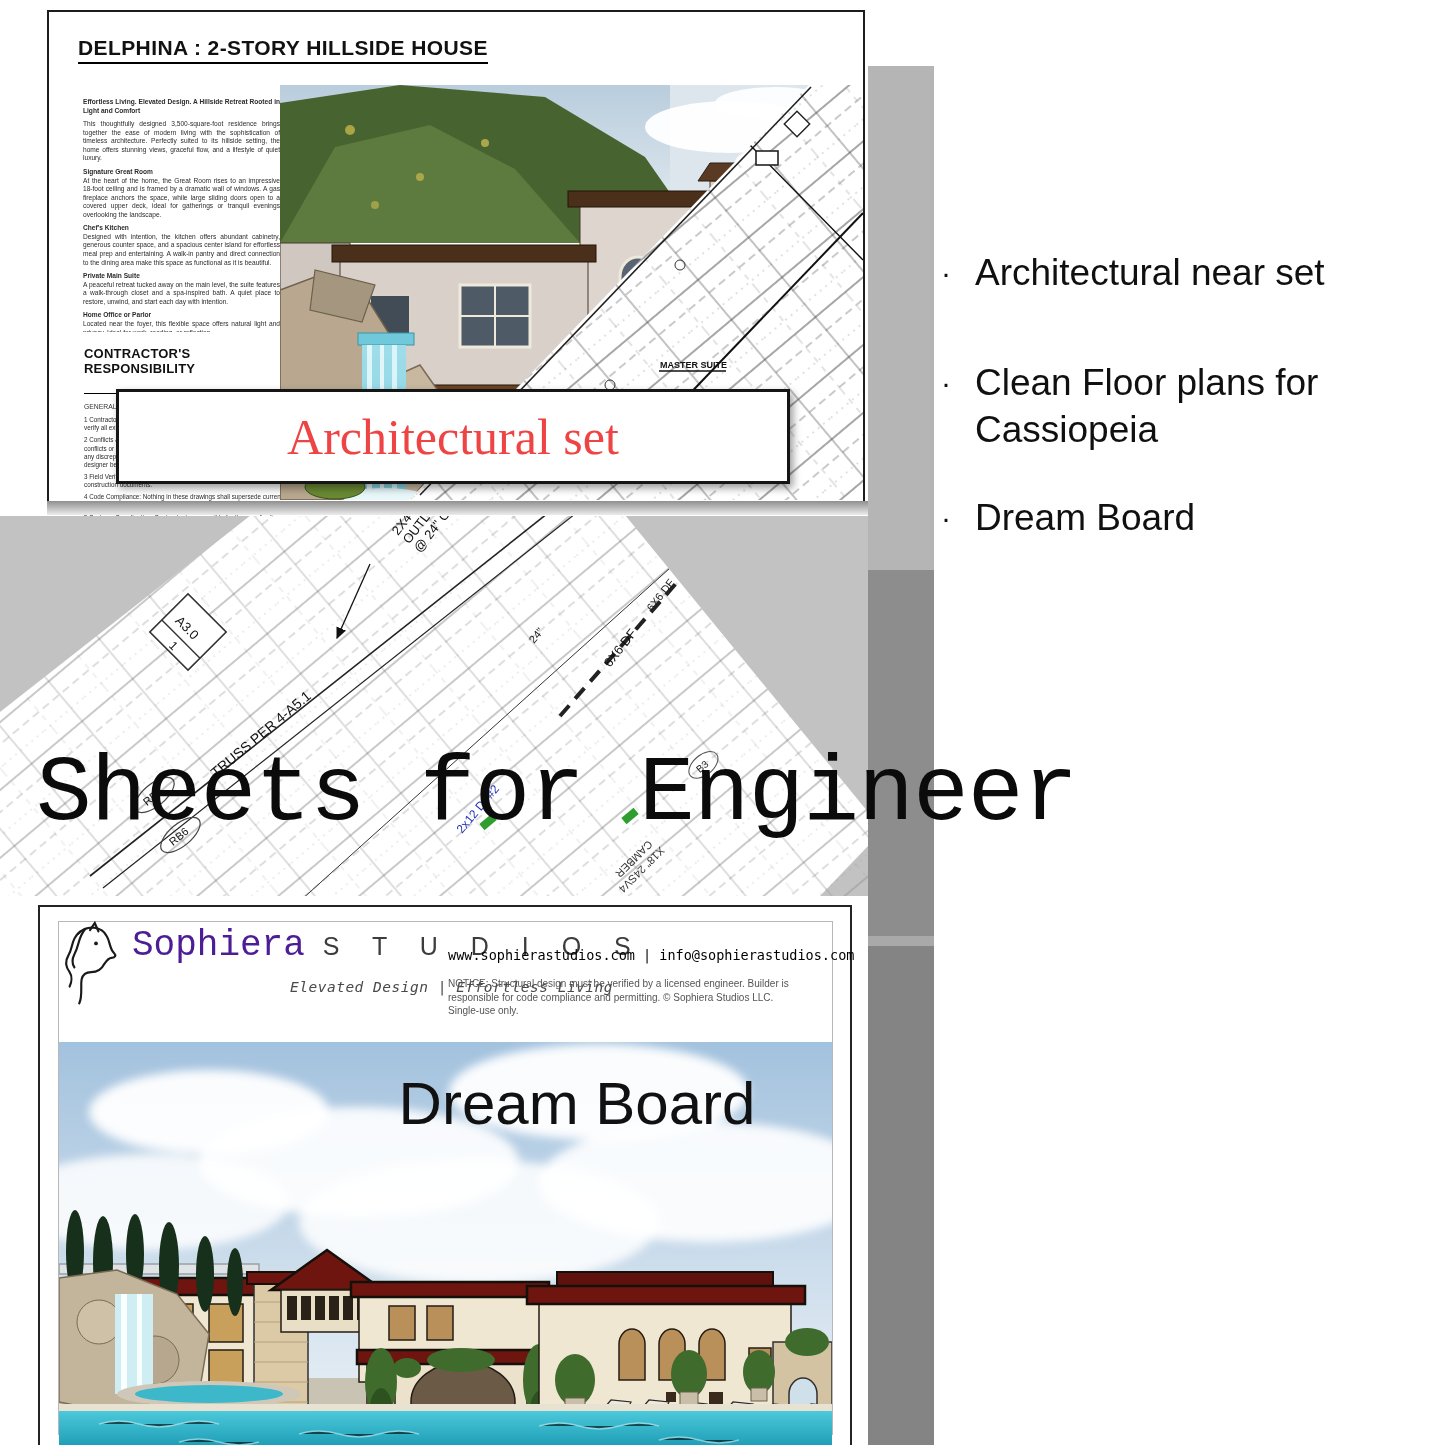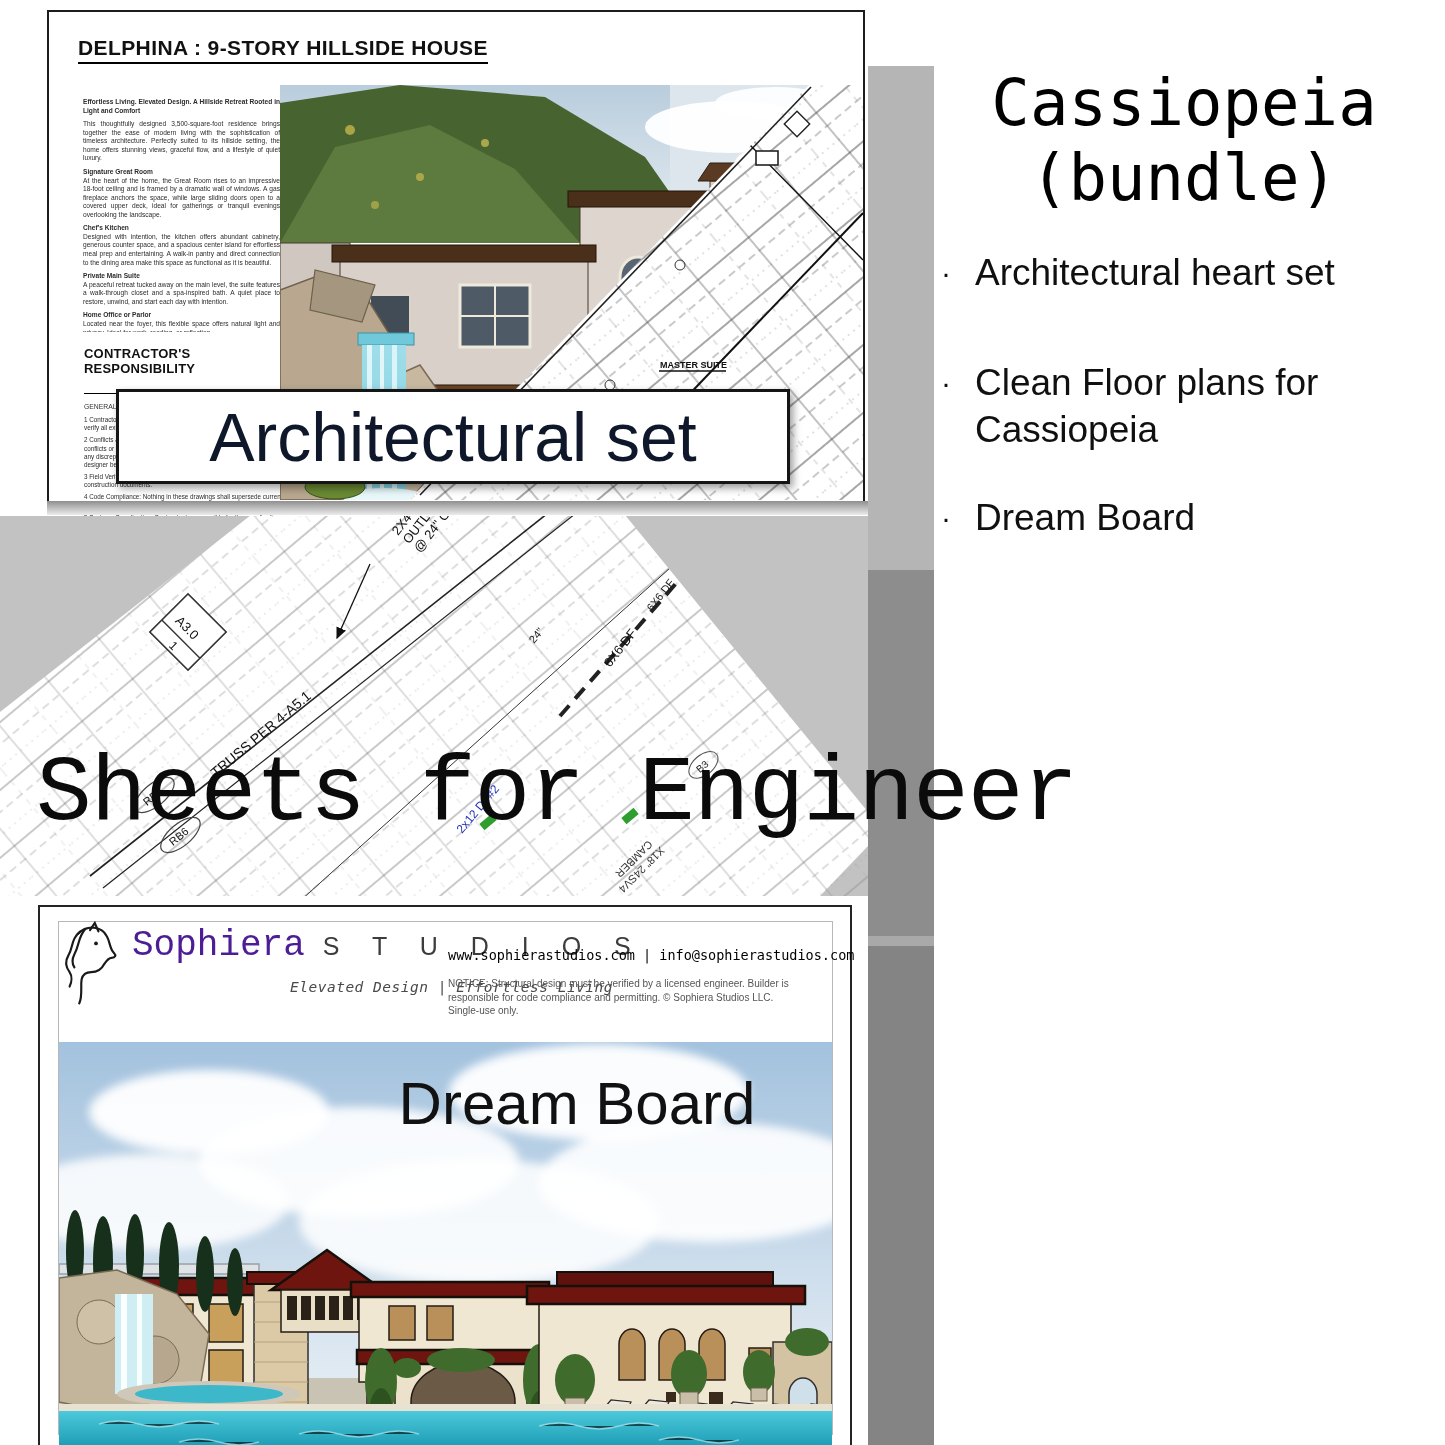--- a/index.html
+++ b/index.html
@@ -20,21 +20,21 @@
   .p1-contract{left:84px;top:346px;width:200px;}
   .p1-contract .h{font-size:13px;font-weight:bold;border-bottom:1.8px solid #000;
                   display:inline-block;padding-bottom:17px;letter-spacing:.2px;}
   .p1-contract .sub{font-size:6.8px;margin-top:9px;color:#333;}
   .p1-notes{margin-top:6px;font-size:6.3px;line-height:1.3;color:#2b2b2b;width:200px;}
   .p1-notes div{margin-top:4px;}
   .p1-shadow{left:47px;top:501px;width:821px;height:14px;
              background:linear-gradient(#8f8f8f,#ececec);}
   .banner1{left:116px;top:389px;width:668px;height:89px;background:#fff;border:3px solid #151515;
            box-shadow:3px 4px 8px rgba(0,0,0,.4);display:flex;align-items:center;justify-content:center;z-index:6;}
-  .banner1 span{font-family:Liberation Sans, sans-serif;font-size:68px;color:#0f172a;white-space:nowrap;}
+  .banner1 span{font-family:Liberation Serif, serif;font-size:50px;color:#ef4444;white-space:nowrap;}
 
   
   .page2{left:0;top:516px;width:868px;height:380px;background:#c2c2c2;overflow:hidden;}
   .banner2{left:36px;top:742px;width:812px;z-index:7;font-family:Liberation Mono, monospace;
            font-size:93px;color:#0b0b0b;white-space:nowrap;letter-spacing:-1px;}
 
   
   .page3{left:38px;top:905px;width:810px;height:540px;background:#fff;border:2px solid #242424;}
   .p3-inner{position:absolute;left:18px;top:14px;width:773px;height:512px;border:1px solid #b8b8b8;}
   .p3-logo{position:absolute;left:14px;top:12px;width:72px;height:92px;}
@@ -64,21 +64,21 @@
 
   svg text{font-family:"Liberation Sans",sans-serif;}
 </style>
 </head>
 <body>
 
 <div class="canvas">
 
   <div class="abs page1">
     <div class="abs p1-border"></div>
-    <div class="abs p1-title">DELPHINA : 9-STORY HILLSIDE HOUSE</div>
+    <div class="abs p1-title">DELPHINA : 2-STORY HILLSIDE HOUSE</div>
 
     <div class="abs p1-col">
       <div class="intro">Effortless Living. Elevated Design. A Hillside Retreat Rooted in Light and Comfort</div>
       <p>This thoughtfully designed 3,500-square-foot residence brings together the ease of modern living with the sophistication of timeless architecture. Perfectly suited to its hillside setting, the home offers stunning views, graceful flow, and a lifestyle of quiet luxury.</p>
       <h4>Signature Great Room</h4>
       <p>At the heart of the home, the Great Room rises to an impressive 18-foot ceiling and is framed by a dramatic wall of windows. A gas fireplace anchors the space, while large sliding doors open to a covered upper deck, ideal for gatherings or tranquil evenings overlooking the landscape.</p>
       <h4>Chef's Kitchen</h4>
       <p>Designed with intention, the kitchen offers abundant cabinetry, generous counter space, and a spacious center island for effortless meal prep and entertaining. A walk-in pantry and direct connection to the dining area make this space as functional as it is beautiful.</p>
       <h4>Private Main Suite</h4>
       <p>A peaceful retreat tucked away on the main level, the suite features a walk-through closet and a spa-inspired bath. A quiet place to restore, unwind, and start each day with intention.</p>
@@ -457,29 +457,25 @@
         </g>
       </g>
     </svg>
   </div>
 
   <div class="abs bar bar1"></div>
   <div class="abs bar bar2"></div>
   <div class="abs bar bar-gap"></div>
   <div class="abs bar bar3"></div>
 
-  <div class="abs prod-title">
-    <div>Cassiopeia</div>
-    <div>(bundle)</div>
-  </div>
 
   <div class="abs features">
     <div class="feature">
       <span class="dot">·</span>
-      <span>Architectural heart set</span>
+      <span>Architectural near set</span>
     </div>
     <div class="feature f2">
       <span class="dot">·</span>
       <span>Clean Floor plans for Cassiopeia</span>
     </div>
     <div class="feature f3">
       <span class="dot">·</span>
       <span>Dream Board</span>
     </div>
   </div>

